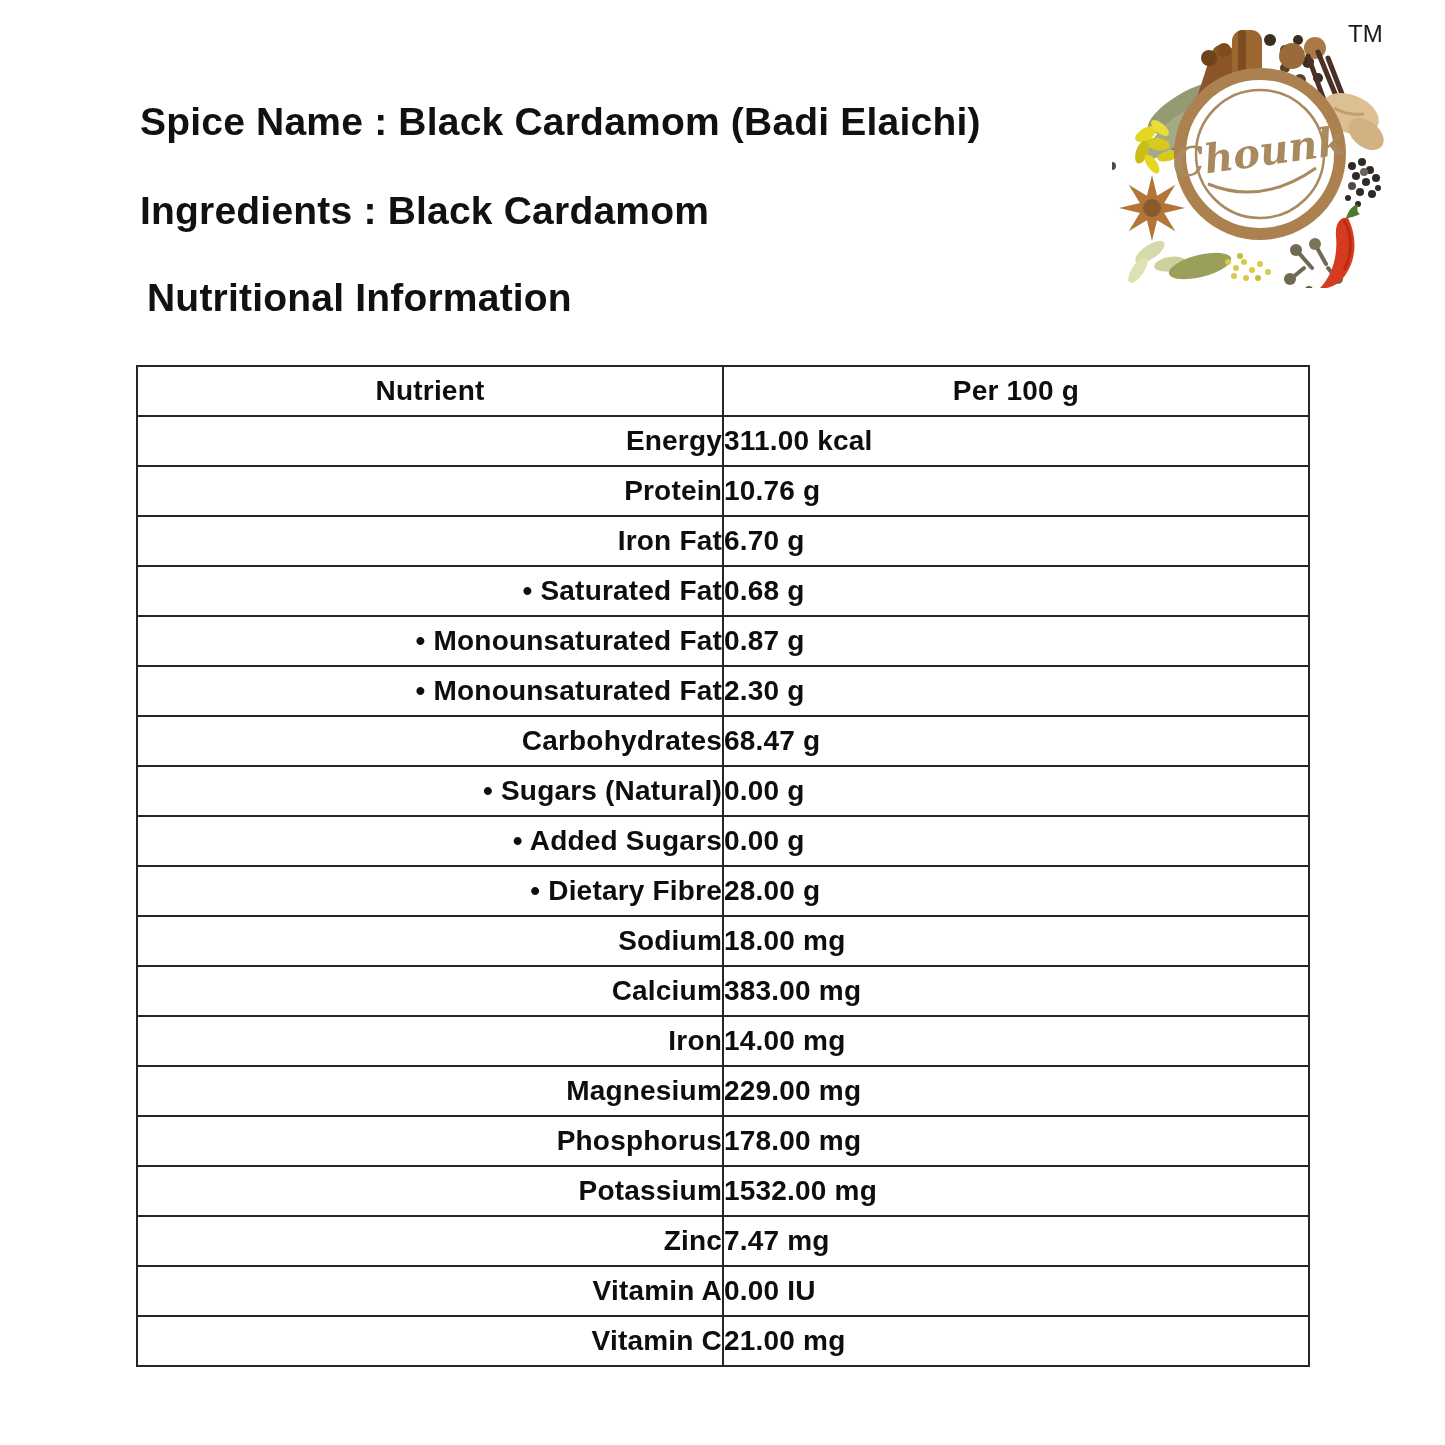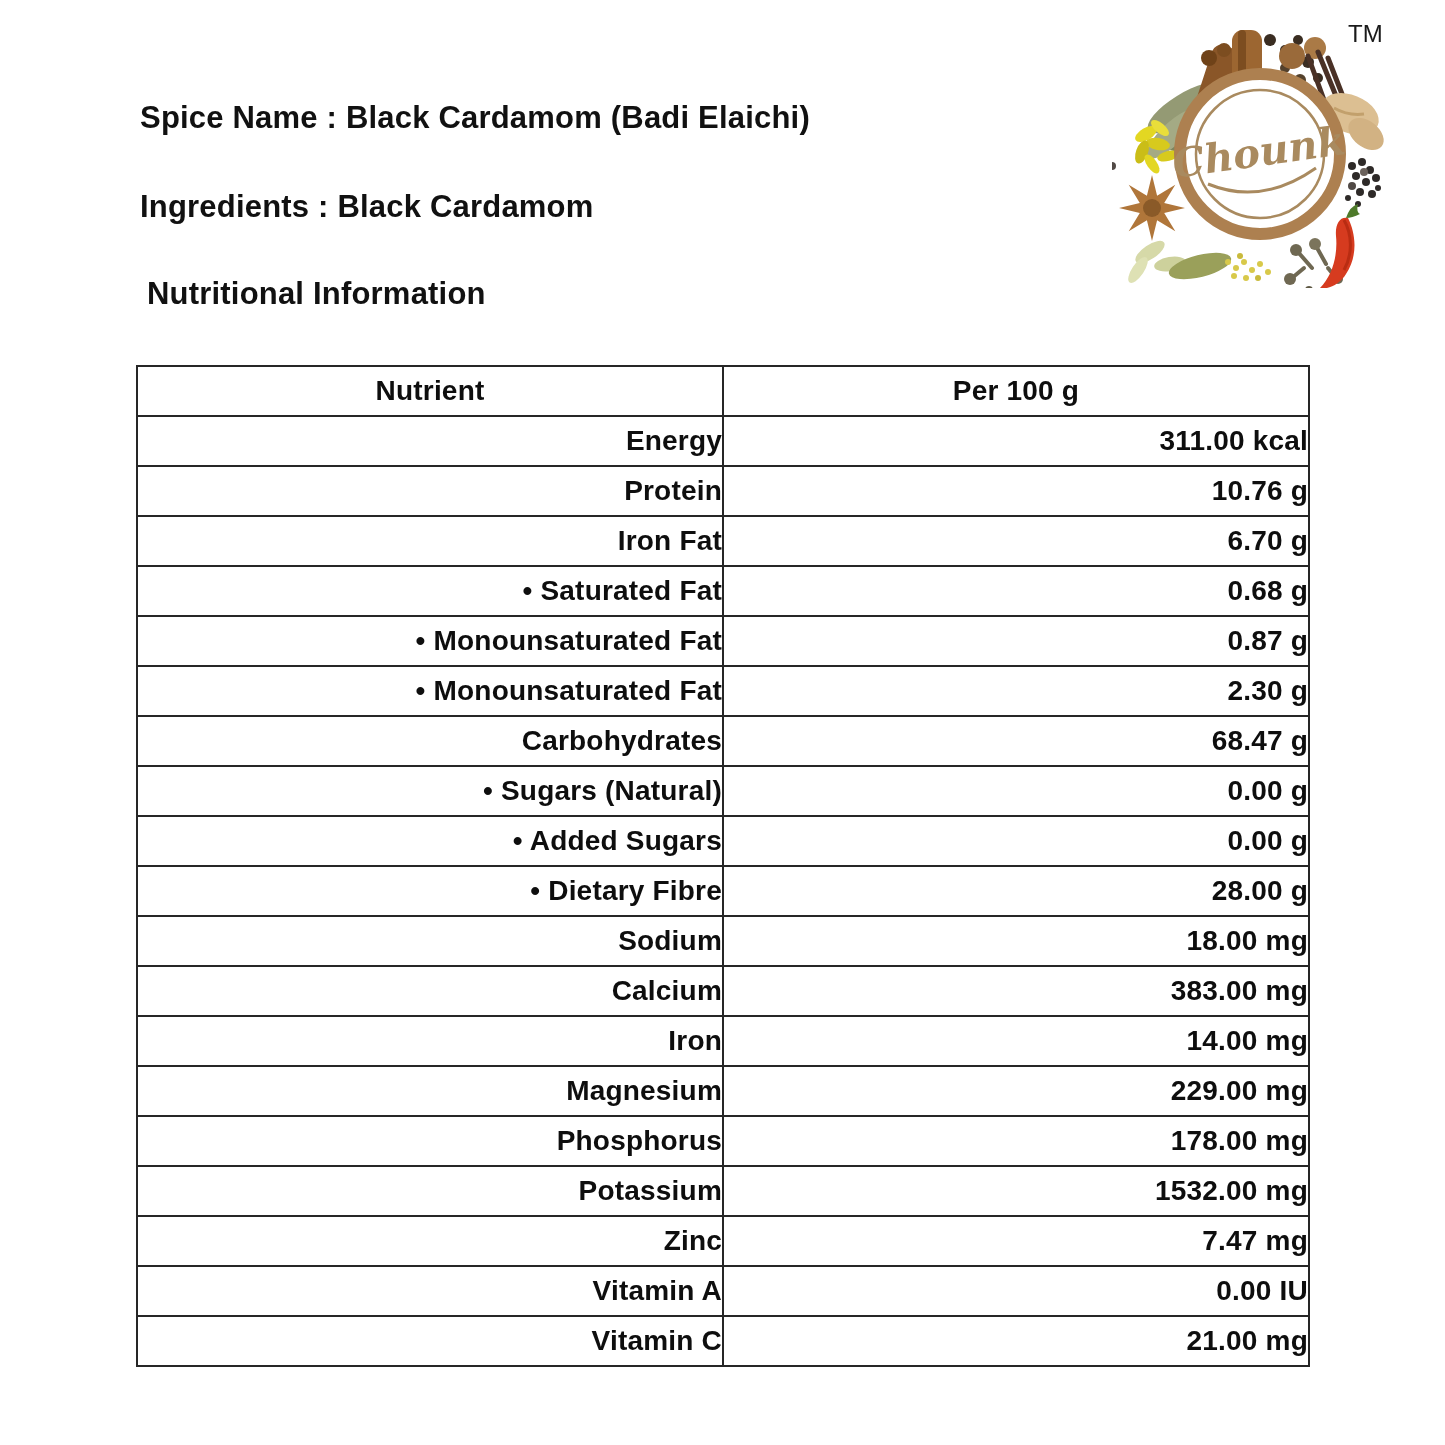--- a/index.html
+++ b/index.html
@@ -17,21 +17,21 @@
     position: absolute;
     inset: 0;
     width: 1445px;
     height: 1445px;
     background: #ffffff;
   }
   .heading {
     position: absolute;
     left: 140px;
     font-weight: 700;
-    font-size: 31px;
+    font-size: 39px;
     letter-spacing: 0.2px;
     color: #111111;
     white-space: nowrap;
   }
   #spice-name-line { top: 100px; }
   #ingredients-line { top: 189px; }
   #section-title { top: 276px; left: 147px; text-align: right; }
 
   .logo-wrap {
     position: absolute;
@@ -56,21 +56,21 @@
     height: 48px;
     font-weight: 700;
     font-size: 28px;
     color: #0e0e0e;
     padding: 0;
     letter-spacing: 0.2px;
     vertical-align: middle;
   }
   table.nutrition th { text-align: center; }
   td.nutrient-cell { text-align: right; padding-left: 8px; }
-  td.value-cell { text-align: right; }
+  td.value-cell { text-align: left; }
 
   .script-text {
     font-family: "DejaVu Serif", serif;
     font-style: italic;
     font-weight: 700;
   }
   .tm-text {
     font-family: "Liberation Sans", sans-serif;
     font-weight: 400;
   }

